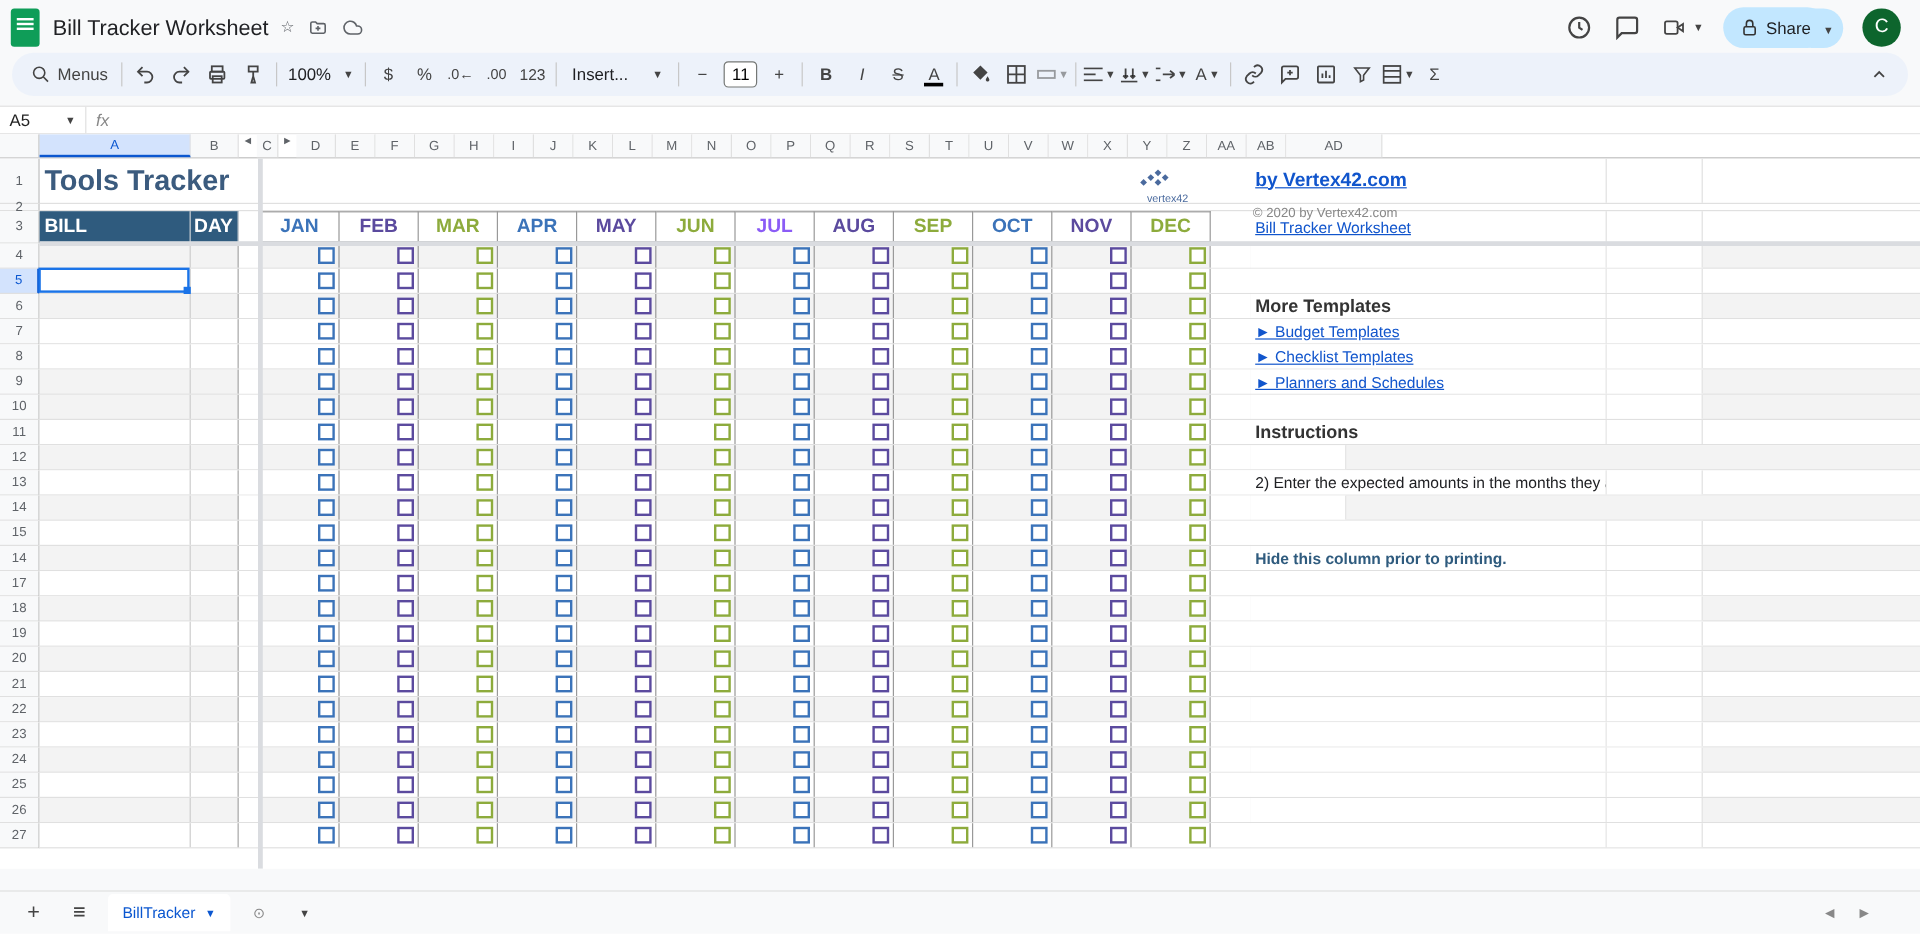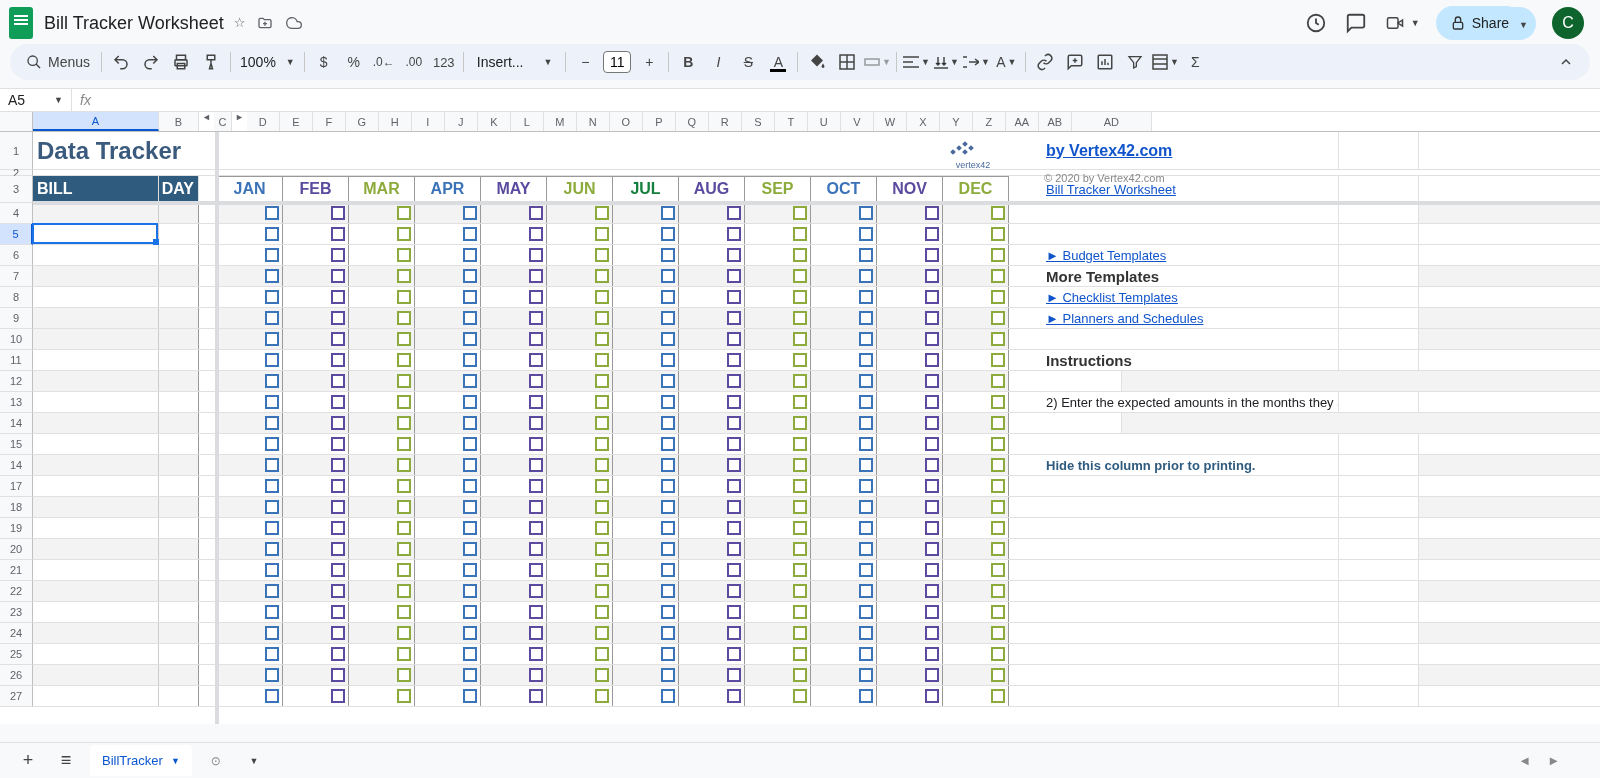--- a/index.html
+++ b/index.html
@@ -378,21 +378,21 @@
         <div class="rh" style="height: 21px;">21</div>
         <div class="rh" style="height: 21px;">22</div>
         <div class="rh" style="height: 21px;">23</div>
         <div class="rh" style="height: 21px;">24</div>
         <div class="rh" style="height: 21px;">25</div>
         <div class="rh" style="height: 21px;">26</div>
         <div class="rh" style="height: 21px;">27</div>
       </div>
     <div class="cells" id="cells">
         <div class="row row1" style="height: 38px;">
-          <div class="cell title-cell" style="width: 184px; border-right: none;">Data Tracker</div>
+          <div class="cell title-cell" style="width: 184px; border-right: none;">Tools Tracker</div>
           <div class="cell " style="width: 33px; border-right: none;"></div>
           <div class="cell " style="width: 33px; border-right: none;"></div>
           <div class="cell " style="width: 33px; border-right: none;"></div>
           <div class="cell " style="width: 33px; border-right: none;"></div>
           <div class="cell " style="width: 33px; border-right: none;"></div>
           <div class="cell " style="width: 33px; border-right: none;"></div>
           <div class="cell " style="width: 33px; border-right: none;"></div>
           <div class="cell " style="width: 33px; border-right: none;"></div>
           <div class="cell " style="width: 33px; border-right: none;"></div>
           <div class="cell " style="width: 33px; border-right: none;"></div>
@@ -464,21 +464,21 @@
         <div class="row row3" style="height: 27px;">
           <div class="cell hdr left" style="width: 126px;">BILL</div>
           <div class="cell hdr right" style="width: 40px;">DAY</div>
           <div class="cell " style="width: 18px; border-right: 1px solid rgb(153, 153, 153);"></div>
           <div class="cell mhdr" style="width: 66px; color: rgb(59, 115, 185); border-right: 1px solid rgb(153, 153, 153);">JAN</div>
           <div class="cell mhdr" style="width: 66px; color: rgb(91, 74, 158); border-right: 1px solid rgb(153, 153, 153);">FEB</div>
           <div class="cell mhdr" style="width: 66px; color: rgb(141, 171, 60); border-right: 1px solid rgb(153, 153, 153);">MAR</div>
           <div class="cell mhdr" style="width: 66px; color: rgb(59, 115, 185); border-right: 1px solid rgb(153, 153, 153);">APR</div>
           <div class="cell mhdr" style="width: 66px; color: rgb(91, 74, 158); border-right: 1px solid rgb(153, 153, 153);">MAY</div>
           <div class="cell mhdr" style="width: 66px; color: rgb(141, 171, 60); border-right: 1px solid rgb(153, 153, 153);">JUN</div>
-          <div class="cell mhdr" style="width: 66px; color: #15803d; border-right: 1px solid rgb(153, 153, 153);">JUL</div>
+          <div class="cell mhdr" style="width: 66px; color: #8b5cf6; border-right: 1px solid rgb(153, 153, 153);">JUL</div>
           <div class="cell mhdr" style="width: 66px; color: rgb(91, 74, 158); border-right: 1px solid rgb(153, 153, 153);">AUG</div>
           <div class="cell mhdr" style="width: 66px; color: rgb(141, 171, 60); border-right: 1px solid rgb(153, 153, 153);">SEP</div>
           <div class="cell mhdr" style="width: 66px; color: rgb(59, 115, 185); border-right: 1px solid rgb(153, 153, 153);">OCT</div>
           <div class="cell mhdr" style="width: 66px; color: rgb(91, 74, 158); border-right: 1px solid rgb(153, 153, 153);">NOV</div>
           <div class="cell mhdr" style="width: 66px; color: rgb(141, 171, 60); border-right: 1px solid rgb(153, 153, 153);">DEC</div>
           <div class="cell " style="width: 33px; border-right: none;"></div>
           <div class="cell " style="width: 297px;">
             <span class="link-cell">Bill Tracker Worksheet</span>
           </div>
           <div class="cell " style="width: 80px;"></div>
@@ -588,20 +588,76 @@
             <div class="cb" style="border-color: rgb(91, 74, 158);"></div>
           </div>
           <div class="cell " style="width: 33px; border-right: none;"></div>
           <div class="cell checkbox-cell" style="width: 33px; border-right: 1px solid rgb(153, 153, 153);">
             <div class="cb" style="border-color: rgb(141, 171, 60);"></div>
           </div>
           <div class="cell " style="width: 33px; background: white; border-right: none;"></div>
           <div class="cell " style="width: 297px; background: white; border-right: 1px solid rgb(224, 224, 224);"></div>
           <div class="cell " style="width: 80px; background: white;"></div>
         </div>
+        <div class="row rdata data-row" style="height: 21px;">
+          <div class="cell " style="width: 126px; border-right: 1px solid rgb(204, 204, 204);"></div>
+          <div class="cell " style="width: 40px; border-right: 1px solid rgb(153, 153, 153);"></div>
+          <div class="cell " style="width: 18px; border-right: 1px solid rgb(153, 153, 153); background: white;"></div>
+          <div class="cell " style="width: 33px; border-right: none;"></div>
+          <div class="cell checkbox-cell" style="width: 33px; border-right: 1px solid rgb(153, 153, 153);">
+            <div class="cb" style="border-color: rgb(59, 115, 185);"></div>
+          </div>
+          <div class="cell " style="width: 33px; border-right: none;"></div>
+          <div class="cell checkbox-cell" style="width: 33px; border-right: 1px solid rgb(153, 153, 153);">
+            <div class="cb" style="border-color: rgb(91, 74, 158);"></div>
+          </div>
+          <div class="cell " style="width: 33px; border-right: none;"></div>
+          <div class="cell checkbox-cell" style="width: 33px; border-right: 1px solid rgb(153, 153, 153);">
+            <div class="cb" style="border-color: rgb(141, 171, 60);"></div>
+          </div>
+          <div class="cell " style="width: 33px; border-right: none;"></div>
+          <div class="cell checkbox-cell" style="width: 33px; border-right: 1px solid rgb(153, 153, 153);">
+            <div class="cb" style="border-color: rgb(59, 115, 185);"></div>
+          </div>
+          <div class="cell " style="width: 33px; border-right: none;"></div>
+          <div class="cell checkbox-cell" style="width: 33px; border-right: 1px solid rgb(153, 153, 153);">
+            <div class="cb" style="border-color: rgb(91, 74, 158);"></div>
+          </div>
+          <div class="cell " style="width: 33px; border-right: none;"></div>
+          <div class="cell checkbox-cell" style="width: 33px; border-right: 1px solid rgb(153, 153, 153);">
+            <div class="cb" style="border-color: rgb(141, 171, 60);"></div>
+          </div>
+          <div class="cell " style="width: 33px; border-right: none;"></div>
+          <div class="cell checkbox-cell" style="width: 33px; border-right: 1px solid rgb(153, 153, 153);">
+            <div class="cb" style="border-color: rgb(59, 115, 185);"></div>
+          </div>
+          <div class="cell " style="width: 33px; border-right: none;"></div>
+          <div class="cell checkbox-cell" style="width: 33px; border-right: 1px solid rgb(153, 153, 153);">
+            <div class="cb" style="border-color: rgb(91, 74, 158);"></div>
+          </div>
+          <div class="cell " style="width: 33px; border-right: none;"></div>
+          <div class="cell checkbox-cell" style="width: 33px; border-right: 1px solid rgb(153, 153, 153);">
+            <div class="cb" style="border-color: rgb(141, 171, 60);"></div>
+          </div>
+          <div class="cell " style="width: 33px; border-right: none;"></div>
+          <div class="cell checkbox-cell" style="width: 33px; border-right: 1px solid rgb(153, 153, 153);">
+            <div class="cb" style="border-color: rgb(59, 115, 185);"></div>
+          </div>
+          <div class="cell " style="width: 33px; border-right: none;"></div>
+          <div class="cell checkbox-cell" style="width: 33px; border-right: 1px solid rgb(153, 153, 153);">
+            <div class="cb" style="border-color: rgb(91, 74, 158);"></div>
+          </div>
+          <div class="cell " style="width: 33px; border-right: none;"></div>
+          <div class="cell checkbox-cell" style="width: 33px; border-right: 1px solid rgb(153, 153, 153);">
+            <div class="cb" style="border-color: rgb(141, 171, 60);"></div>
+          </div>
+          <div class="cell " style="width: 33px; background: white; border-right: none;"></div>
+          <div class="cell  heading-cell" style="width: 297px; background: white; border-right: 1px solid rgb(224, 224, 224);">More Templates</div>
+          <div class="cell " style="width: 80px; background: white;"></div>
+        </div>
         <div class="row rdata data-row-alt" style="height: 21px;">
           <div class="cell " style="width: 126px; border-right: 1px solid rgb(204, 204, 204);"></div>
           <div class="cell " style="width: 40px; border-right: 1px solid rgb(153, 153, 153);"></div>
           <div class="cell " style="width: 18px; border-right: 1px solid rgb(153, 153, 153); background: white;"></div>
           <div class="cell " style="width: 33px; border-right: none;"></div>
           <div class="cell checkbox-cell" style="width: 33px; border-right: 1px solid rgb(153, 153, 153);">
             <div class="cb" style="border-color: rgb(59, 115, 185);"></div>
           </div>
           <div class="cell " style="width: 33px; border-right: none;"></div>
           <div class="cell checkbox-cell" style="width: 33px; border-right: 1px solid rgb(153, 153, 153);">
@@ -642,76 +698,20 @@
           <div class="cell " style="width: 33px; border-right: none;"></div>
           <div class="cell checkbox-cell" style="width: 33px; border-right: 1px solid rgb(153, 153, 153);">
             <div class="cb" style="border-color: rgb(91, 74, 158);"></div>
           </div>
           <div class="cell " style="width: 33px; border-right: none;"></div>
           <div class="cell checkbox-cell" style="width: 33px; border-right: 1px solid rgb(153, 153, 153);">
             <div class="cb" style="border-color: rgb(141, 171, 60);"></div>
           </div>
           <div class="cell " style="width: 33px; background: white; border-right: none;"></div>
           <div class="cell  link-cell" style="width: 297px; background: white; border-right: 1px solid rgb(224, 224, 224);">►  Budget Templates</div>
-          <div class="cell " style="width: 80px; background: white;"></div>
-        </div>
-        <div class="row rdata data-row" style="height: 21px;">
-          <div class="cell " style="width: 126px; border-right: 1px solid rgb(204, 204, 204);"></div>
-          <div class="cell " style="width: 40px; border-right: 1px solid rgb(153, 153, 153);"></div>
-          <div class="cell " style="width: 18px; border-right: 1px solid rgb(153, 153, 153); background: white;"></div>
-          <div class="cell " style="width: 33px; border-right: none;"></div>
-          <div class="cell checkbox-cell" style="width: 33px; border-right: 1px solid rgb(153, 153, 153);">
-            <div class="cb" style="border-color: rgb(59, 115, 185);"></div>
-          </div>
-          <div class="cell " style="width: 33px; border-right: none;"></div>
-          <div class="cell checkbox-cell" style="width: 33px; border-right: 1px solid rgb(153, 153, 153);">
-            <div class="cb" style="border-color: rgb(91, 74, 158);"></div>
-          </div>
-          <div class="cell " style="width: 33px; border-right: none;"></div>
-          <div class="cell checkbox-cell" style="width: 33px; border-right: 1px solid rgb(153, 153, 153);">
-            <div class="cb" style="border-color: rgb(141, 171, 60);"></div>
-          </div>
-          <div class="cell " style="width: 33px; border-right: none;"></div>
-          <div class="cell checkbox-cell" style="width: 33px; border-right: 1px solid rgb(153, 153, 153);">
-            <div class="cb" style="border-color: rgb(59, 115, 185);"></div>
-          </div>
-          <div class="cell " style="width: 33px; border-right: none;"></div>
-          <div class="cell checkbox-cell" style="width: 33px; border-right: 1px solid rgb(153, 153, 153);">
-            <div class="cb" style="border-color: rgb(91, 74, 158);"></div>
-          </div>
-          <div class="cell " style="width: 33px; border-right: none;"></div>
-          <div class="cell checkbox-cell" style="width: 33px; border-right: 1px solid rgb(153, 153, 153);">
-            <div class="cb" style="border-color: rgb(141, 171, 60);"></div>
-          </div>
-          <div class="cell " style="width: 33px; border-right: none;"></div>
-          <div class="cell checkbox-cell" style="width: 33px; border-right: 1px solid rgb(153, 153, 153);">
-            <div class="cb" style="border-color: rgb(59, 115, 185);"></div>
-          </div>
-          <div class="cell " style="width: 33px; border-right: none;"></div>
-          <div class="cell checkbox-cell" style="width: 33px; border-right: 1px solid rgb(153, 153, 153);">
-            <div class="cb" style="border-color: rgb(91, 74, 158);"></div>
-          </div>
-          <div class="cell " style="width: 33px; border-right: none;"></div>
-          <div class="cell checkbox-cell" style="width: 33px; border-right: 1px solid rgb(153, 153, 153);">
-            <div class="cb" style="border-color: rgb(141, 171, 60);"></div>
-          </div>
-          <div class="cell " style="width: 33px; border-right: none;"></div>
-          <div class="cell checkbox-cell" style="width: 33px; border-right: 1px solid rgb(153, 153, 153);">
-            <div class="cb" style="border-color: rgb(59, 115, 185);"></div>
-          </div>
-          <div class="cell " style="width: 33px; border-right: none;"></div>
-          <div class="cell checkbox-cell" style="width: 33px; border-right: 1px solid rgb(153, 153, 153);">
-            <div class="cb" style="border-color: rgb(91, 74, 158);"></div>
-          </div>
-          <div class="cell " style="width: 33px; border-right: none;"></div>
-          <div class="cell checkbox-cell" style="width: 33px; border-right: 1px solid rgb(153, 153, 153);">
-            <div class="cb" style="border-color: rgb(141, 171, 60);"></div>
-          </div>
-          <div class="cell " style="width: 33px; background: white; border-right: none;"></div>
-          <div class="cell  heading-cell" style="width: 297px; background: white; border-right: 1px solid rgb(224, 224, 224);">More Templates</div>
           <div class="cell " style="width: 80px; background: white;"></div>
         </div>
         <div class="row rdata data-row-alt" style="height: 21px;">
           <div class="cell " style="width: 126px; border-right: 1px solid rgb(204, 204, 204);"></div>
           <div class="cell " style="width: 40px; border-right: 1px solid rgb(153, 153, 153);"></div>
           <div class="cell " style="width: 18px; border-right: 1px solid rgb(153, 153, 153); background: white;"></div>
           <div class="cell " style="width: 33px; border-right: none;"></div>
           <div class="cell checkbox-cell" style="width: 33px; border-right: 1px solid rgb(153, 153, 153);">
             <div class="cb" style="border-color: rgb(59, 115, 185);"></div>
           </div>

